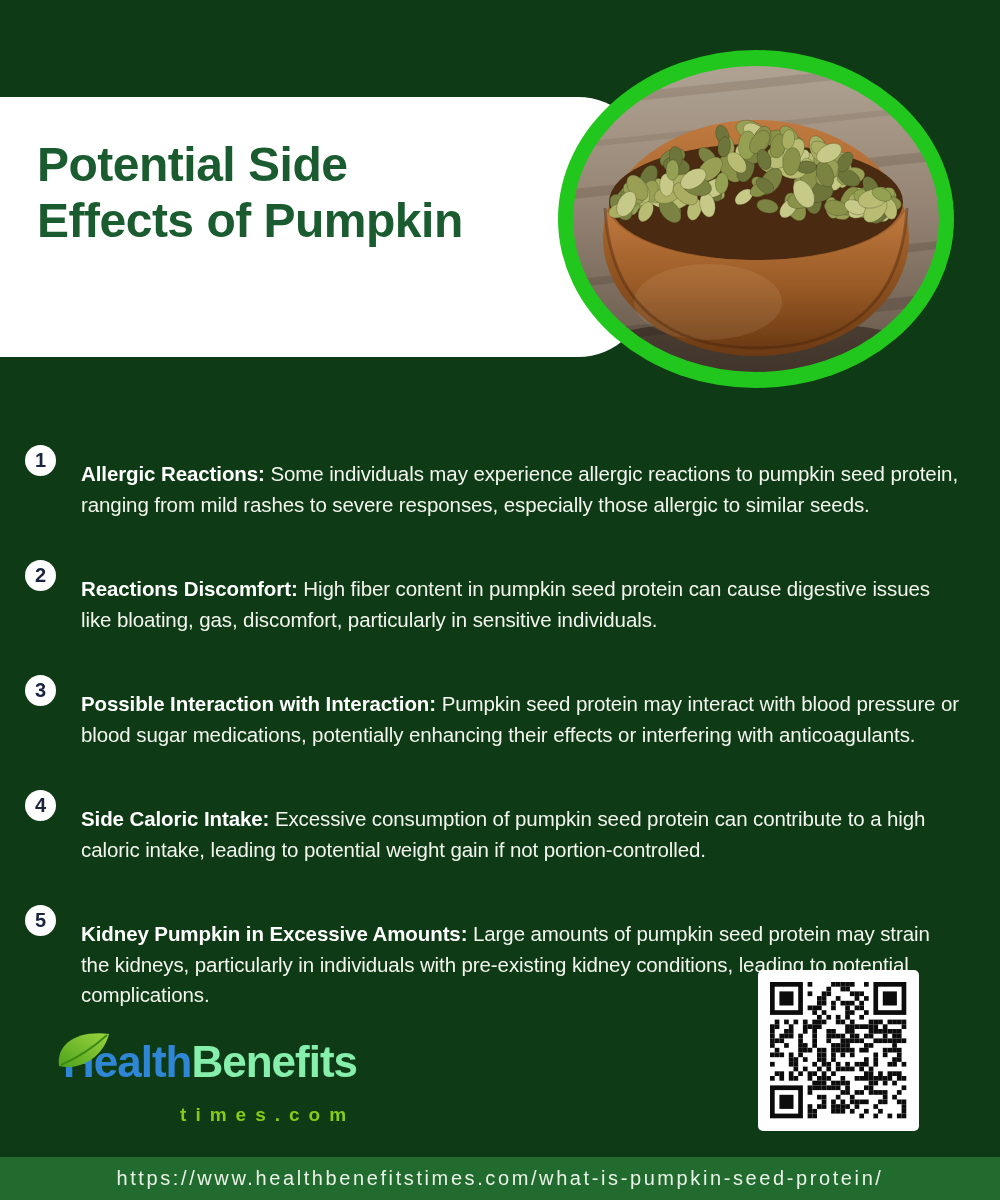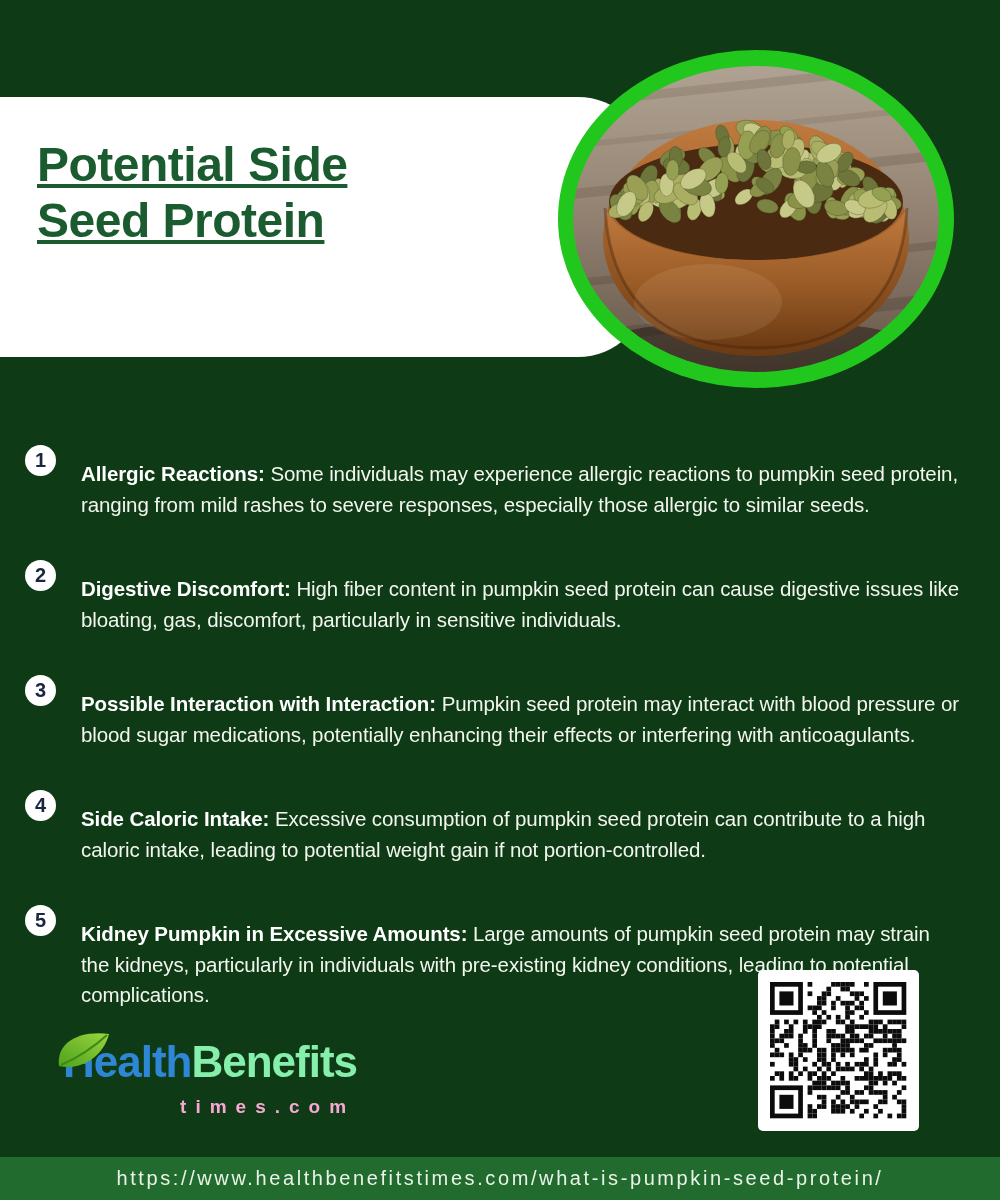--- a/index.html
+++ b/index.html
@@ -10,21 +10,21 @@
   
   .banner{
     position:absolute;left:0;top:97px;width:648px;height:260px;
     background:#ffffff;border-radius:0 70px 70px 0;z-index:1;
   }
   .title{
     position:absolute;left:37px;top:40px;margin:0;
     font-size:48px;line-height:56px;font-weight:bold;letter-spacing:-0.5px;
     color:#1a5c2f;
   }
-  .title span{display:block;text-decoration:underline;}
+  .title span{display:block;}
   
   .photo{position:absolute;left:558px;top:50px;width:396px;height:338px;z-index:2;}
   .photo svg{display:block;}
   
   .items{position:absolute;left:25px;top:444px;width:952px;z-index:1;}
   .item{display:flex;align-items:flex-start;margin-bottom:24px;}
   .badge{
     flex:0 0 auto;width:31px;height:31px;margin:1px 10px 0 0;border-radius:50%;
     background:#ffffff;color:#1b2440;font-weight:bold;font-size:20px;line-height:31px;
     text-align:center;
@@ -33,22 +33,22 @@
     margin:15px;color:#f3f6ef;font-size:20.5px;line-height:30.5px;letter-spacing:-0.1px;
   }
   .item p strong{color:#ffffff;font-weight:bold;}
   
   .logo{position:absolute;left:63px;top:1040px;z-index:1;}
   .logo-main{position:relative;font-weight:bold;font-size:44px;line-height:44px;letter-spacing:-1px;white-space:nowrap;}
   .logo-health{color:#2e86d5;}
   .logo-benefits{color:#86efac;}
   .logo-leaf{position:absolute;left:-8px;top:-12px;width:78px;height:44px;}
   .logo-tag{
-    margin-top:12px;text-align:right;font-weight:bold;font-size:19px;
-    letter-spacing:9px;color:#f9a8d4;padding-right:2px;
+    margin-top:20px;text-align:right;font-weight:bold;font-size:19px;
+    letter-spacing:9px;color:#84cc16;padding-right:2px;
   }
   
   .qr{
     position:absolute;left:758px;top:970px;width:161px;height:161px;
     background:#ffffff;border-radius:5px;z-index:1;
   }
   
   .urlbar{
     position:absolute;left:0;top:1157px;width:1000px;height:43px;
     background:#226b2e;display:flex;align-items:center;justify-content:center;z-index:3;
@@ -58,21 +58,21 @@
   }
 </style>
 </head>
 <body>
 
 <div class="canvas">
 
   <div class="banner">
     <h1 class="title">
       <span>Potential Side</span>
-      <span>Seed Protein</span>
+      <span>Effects of Pumpkin</span>
     </h1>
   </div>
 
   <div class="photo">
     <svg width="396" height="338" viewBox="0 0 396 338">
       <defs>
         <linearGradient id="wood" x1="0" y1="0" x2="0" y2="1">
           <stop offset="0" stop-color="#b3a696"></stop>
           <stop offset="0.45" stop-color="#968575"></stop>
           <stop offset="1" stop-color="#5f5144"></stop>
@@ -248,21 +248,21 @@
     <li class="item">
       <span class="badge">1</span>
       <p>
         <strong>Allergic Reactions:</strong>
         <span>Some individuals may experience allergic reactions to pumpkin seed protein, ranging from mild rashes to severe responses, especially those allergic to similar seeds.</span>
       </p>
     </li>
     <li class="item">
       <span class="badge">2</span>
       <p>
-        <strong>Digestive Discomfort:</strong>
+        <strong>Reactions Discomfort:</strong>
         <span>High fiber content in pumpkin seed protein can cause digestive issues like bloating, gas, discomfort, particularly in sensitive individuals.</span>
       </p>
     </li>
     <li class="item">
       <span class="badge">3</span>
       <p>
         <strong>Possible Interaction with Interaction:</strong>
         <span>Pumpkin seed protein may interact with blood pressure or blood sugar medications, potentially enhancing their effects or interfering with anticoagulants.</span>
       </p>
     </li>

